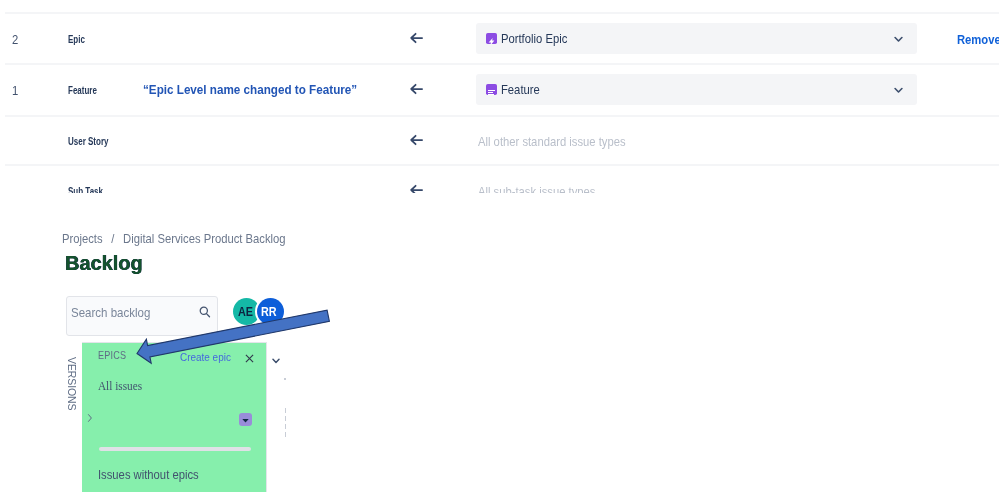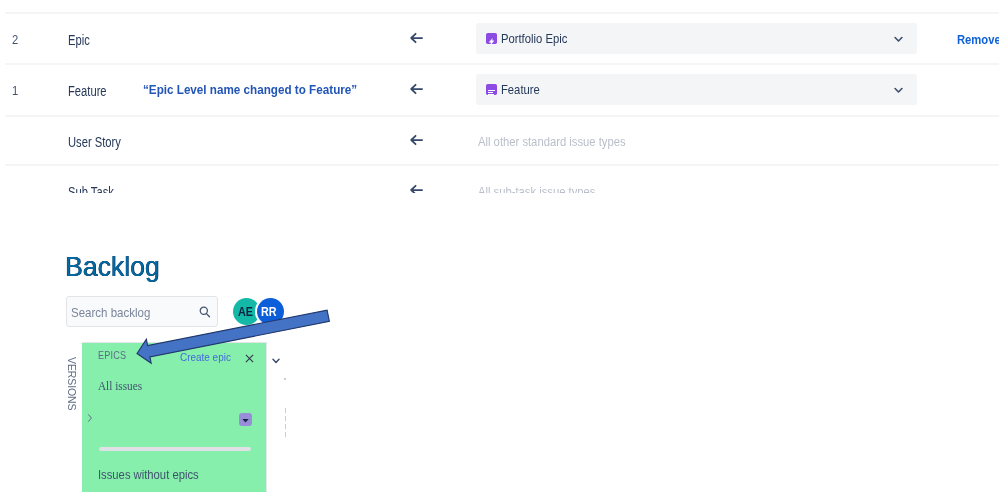--- a/index.html
+++ b/index.html
@@ -8,35 +8,35 @@
   
   .sx{display:inline-block;transform:scaleX(.865);transform-origin:0 50%;white-space:nowrap;}
   .sxw{display:inline-block;transform:scaleX(.865);transform-origin:0 0;width:126px;}
   .sxn{display:inline-block;transform:scaleX(.80);transform-origin:0 50%;white-space:nowrap;}
   .sxt{display:inline-block;transform:scaleX(.95);transform-origin:0 50%;white-space:nowrap;}
 
   
   .hier{position:absolute;left:0;top:0;width:999px;height:193px;overflow:hidden;background:#fff;}
   .hsep{position:absolute;left:5px;width:994px;height:2px;background:#f4f5f7;}
   .lvl{position:absolute;left:12px;font-size:13px;color:#42526e;line-height:14px;}
-  .lname{position:absolute;left:68px;font-size:14px;color:#253858;line-height:14px;}
+  .lname{position:absolute;left:68px;font-size:10px;color:#253858;line-height:14px;font-weight:bold;}
   .larrow{position:absolute;left:409px;width:14px;height:14px;line-height:0;}
   .field{position:absolute;left:476px;width:441px;height:31px;background:#f4f5f7;border-radius:3px;}
   .ficon{position:absolute;left:10px;top:10px;width:11px;height:11px;border-radius:1.8px;background:#8c4ce3;}
   .flabel{position:absolute;left:25px;top:8px;font-size:13px;color:#253858;line-height:15px;}
   .fchev{position:absolute;left:418px;top:13px;line-height:0;}
   .plain{position:absolute;left:478px;font-size:13px;color:#b9bfca;line-height:14px;}
   .remove{position:absolute;left:937px;font-size:13px;color:#1061d8;font-weight:700;line-height:14px;margin-left:20px;}
   .note{position:absolute;font-size:13.5px;font-weight:700;color:#2255b5;white-space:nowrap;}
 
   
   .backlog{position:absolute;left:0;top:193px;width:999px;height:299px;background:#fff;overflow:hidden;}
   .crumbs{position:absolute;left:62px;top:231px;width:223px;height:17px;font-size:13px;color:#6b778c;white-space:nowrap;overflow:hidden;}
-  .ptitle{position:absolute;left:65px;top:251px;font-size:28px;font-weight:400;color:#0369a1;text-shadow:0.45px 0 0 #1b2a4e,-0.15px 0 0 #1b2a4e;}
-  .searchbox{position:absolute;left:66px;top:296px;width:152px;height:31px;border:1px solid #e2e4e9;border-radius:3px;background:#f9fafc;box-sizing:border-box;}
+  .ptitle{position:absolute;left:65px;top:251px;font-size:21px;font-weight:700;color:#14532d;text-shadow:0.45px 0 0 #1b2a4e,-0.15px 0 0 #1b2a4e;}
+  .searchbox{position:absolute;left:66px;top:296px;width:152px;height:40px;border:1px solid #e2e4e9;border-radius:3px;background:#f9fafc;box-sizing:border-box;}
   .searchph{position:absolute;left:4px;top:8px;font-size:13.3px;color:#7a869a;}
   .smag{position:absolute;left:132px;top:9px;line-height:0;}
   .avatar{position:absolute;top:298px;width:27px;height:27px;border-radius:50%;display:flex;align-items:center;justify-content:center;font-size:12.5px;font-weight:700;}
 
   .epics{position:absolute;left:82px;top:342px;width:185px;height:150px;background:#86efac;border-right:1px solid #e3e5ea;border-top:1px solid #e3e5ea;box-sizing:border-box;}
   .ep-title{position:absolute;left:16px;top:6px;font-size:10.5px;color:#5e6c84;letter-spacing:.2px;}
   .ep-create{position:absolute;left:98px;top:8px;font-size:11.5px;color:#4569dd;}
   .ep-close{position:absolute;left:163px;top:11px;line-height:0;}
   .ep-all{position:absolute;left:16px;top:35px;font-size:13px;color:#42526e;font-family:Liberation Serif, serif;}
   .ep-item{position:absolute;left:18px;top:67px;width:130px;font-size:13px;color:#42526e;line-height:16px;}
@@ -130,20 +130,21 @@
         <svg width="14" height="14" viewBox="0 0 14 14">
             <path d="M13.1 7 H2.3 M6.6 2.8 L2.2 7 L6.6 11.2" fill="none" stroke="#36486a" stroke-width="1.75" stroke-linecap="round" stroke-linejoin="round"></path>
           </svg>
       </div>
       <div class="plain" style="top:185px"><span class="sx">All sub-task issue types</span></div>
     </div>
   </div>
 
   <div class="backlog"></div>
 
+  <div class="crumbs"><span class="sx"><span>Projects</span><span style="padding:0 10px">/</span><span>Digital Services Product Backlog</span></span></div>
 
   <div class="ptitle"><span class="sxt">Backlog</span></div>
 
   <div class="searchbox">
     <div class="searchph"><span class="sx">Search backlog</span></div>
     <div class="smag">
       <svg width="12" height="12" viewBox="0 0 12 12">
           <circle cx="4.8" cy="4.8" r="3.6" fill="none" stroke="#45546f" stroke-width="1.25"></circle>
           <path d="M7.5 7.6 L10.5 10.7" stroke="#45546f" stroke-width="1.35" stroke-linecap="round"></path>
         </svg>

